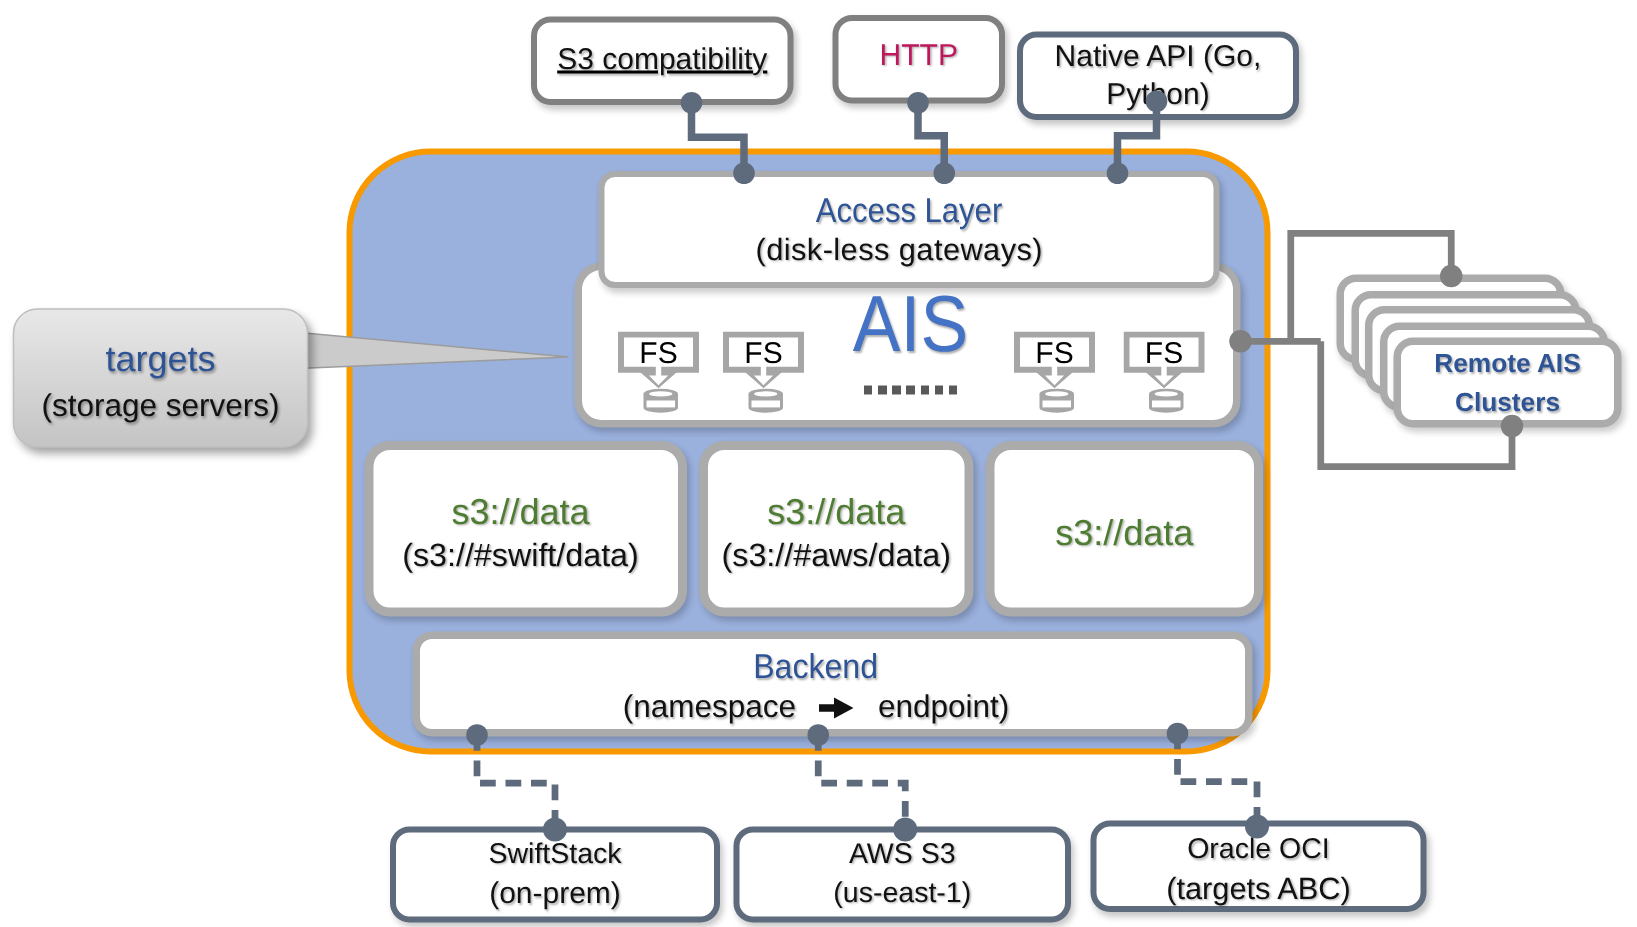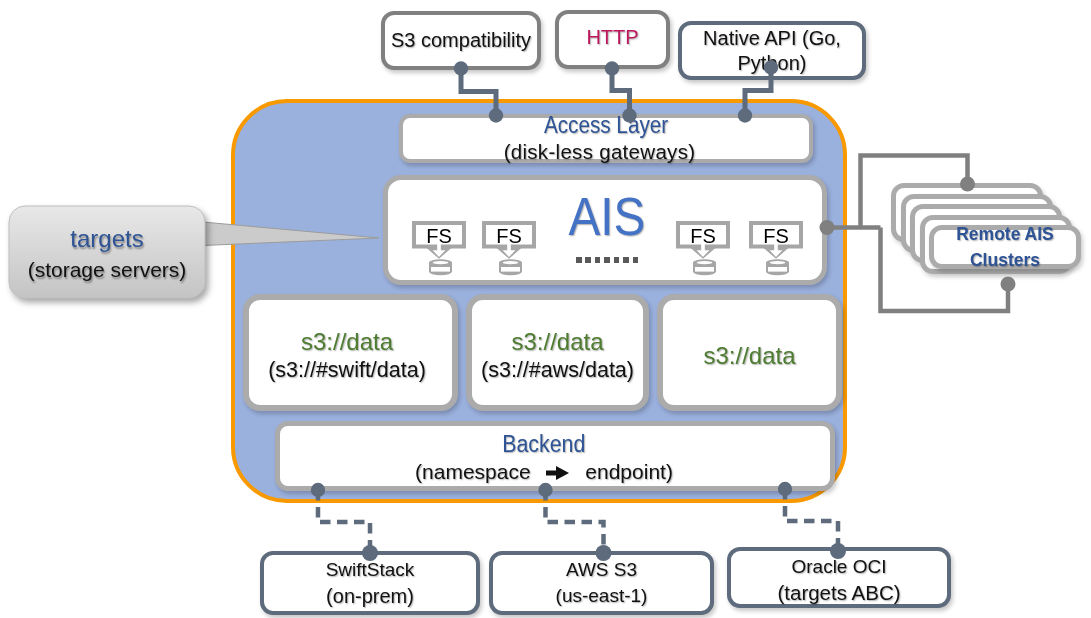--- a/index.html
+++ b/index.html
@@ -36,27 +36,27 @@
   <path d="M203,32 L379,48 L203,55.5 Z" fill="#cbcbcb" stroke="#9c9c9c" stroke-width="1"></path>
   <rect x="9" y="16" width="196" height="92" rx="16" fill="url(#bub)" stroke="#bfbfbf" stroke-width="1" style="filter:drop-shadow(3px 4px 3px rgba(0,0,0,0.35));"></rect>
   <text x="107" y="57" text-anchor="middle" font-size="24" fill="#2e5496" style="text-shadow:1px 1.5px 2px rgba(0,0,0,0.4);">targets</text>
   <text x="107" y="87" text-anchor="middle" font-size="21" fill="#111" style="text-shadow:1px 1.5px 2px rgba(0,0,0,0.4);">(storage servers)</text>
 </svg>
 
 <div class="abs" style="left:891px;top:183px;width:152px;height:59px;background:#fff;border:5px solid #ababab;border-radius:13px;box-shadow:2px 3px 4px rgba(0,0,0,0.2);"></div>
 <div class="abs" style="left:900.5px;top:193.5px;width:152px;height:59px;background:#fff;border:5px solid #ababab;border-radius:13px;box-shadow:2px 3px 4px rgba(0,0,0,0.2);"></div>
 <div class="abs" style="left:910px;top:204px;width:152px;height:59px;background:#fff;border:5px solid #ababab;border-radius:13px;box-shadow:2px 3px 4px rgba(0,0,0,0.2);"></div>
 <div class="abs" style="left:919.5px;top:214.5px;width:152px;height:59px;background:#fff;border:5px solid #ababab;border-radius:13px;box-shadow:2px 3px 4px rgba(0,0,0,0.2);"></div>
-<div class="abs box" style="left:929px;top:225px;width:152px;height:44px;border:5px solid #ababab;border-radius:13px;box-shadow:2px 3px 4px rgba(0,0,0,0.2);">
+<div class="abs box" style="left:929px;top:225px;width:152px;height:60px;border:5px solid #ababab;border-radius:13px;box-shadow:2px 3px 4px rgba(0,0,0,0.2);">
   <div class="blue tsh" style="font-size:17.5px;font-weight:600;line-height:26px;">Remote AIS<br>Clusters</div>
 </div>
 
 <div class="abs" style="left:383px;top:175px;width:444px;height:110px;background:#fff;border:5px solid #ababab;border-radius:18px;box-shadow:2px 3px 4px rgba(0,0,0,0.2);"></div>
 
-<div class="abs box" style="left:399px;top:114px;width:414px;height:49px;border:4px solid #ababab;border-radius:11px;box-shadow:2px 3px 4px rgba(0,0,0,0.2);">
+<div class="abs box" style="left:399px;top:114px;width:414px;height:78px;border:4px solid #ababab;border-radius:11px;box-shadow:2px 3px 4px rgba(0,0,0,0.2);">
   <div class="blue tsh" style="font-size:23px;line-height:25px;transform:scaleX(0.90);">Access Layer</div>
   <div class="tsh" style="font-size:20.5px;line-height:24px;letter-spacing:0.3px;margin:2px 13px 0 0;color:#111;">(disk-less gateways)</div>
 </div>
 
 <div class="abs tsh" style="left:540px;top:186px;width:134px;text-align:center;font-size:53px;color:#4472c4;transform:scaleX(0.90);">AIS</div>
 
 <div class="abs" style="left:576px;top:257px;width:62px;height:6px;background:repeating-linear-gradient(to right,#595959 0,#595959 5.6px,transparent 5.6px,transparent 9.43px);"></div>
 
 <svg width="0" height="0" style="position:absolute;">
   <defs>
@@ -104,21 +104,21 @@
 </div>
 
 <div class="abs box" style="left:275px;top:421px;width:560px;height:70px;border:5px solid #ababab;border-radius:13px;padding-right:22px;box-shadow:2px 3px 4px rgba(0,0,0,0.2);">
   <div class="blue tsh" style="font-size:23px;line-height:24px;margin-top:4px;transform:scaleX(0.93);">Backend</div>
   <div class="tsh" style="font-size:21px;line-height:26px;margin-top:3px;color:#111;">(namespace <svg width="27" height="16" style="vertical-align:-2px;margin:0 8px;">
         <path d="M1,8 H14" stroke="#111" stroke-width="5" fill="none"></path>
         <path d="M11,1 L24,8 L11,15 Z" fill="#111"></path>
       </svg> endpoint)</div>
 </div>
 
-<div class="abs box gray" style="left:381px;top:11px;width:160px;height:59px;">
+<div class="abs box gray" style="left:354px;top:11px;width:175px;height:59px;text-decoration:underline;">
   <div class="tsh" style="font-size:20px;color:#111;">S3 compatibility</div>
 </div>
 <div class="abs box gray" style="left:555px;top:10px;width:115px;height:59px;padding-bottom:5px;">
   <div class="tsh" style="font-size:20px;color:#be185d;">HTTP</div>
 </div>
 <div class="abs box slate" style="left:678px;top:21px;width:188px;height:59px;">
   <div class="tsh" style="font-size:20px;line-height:25px;color:#111;">Native API (Go,<br>Python)</div>
 </div>
 
 <div class="abs box slate" style="left:260px;top:551px;width:220px;height:64px;">

